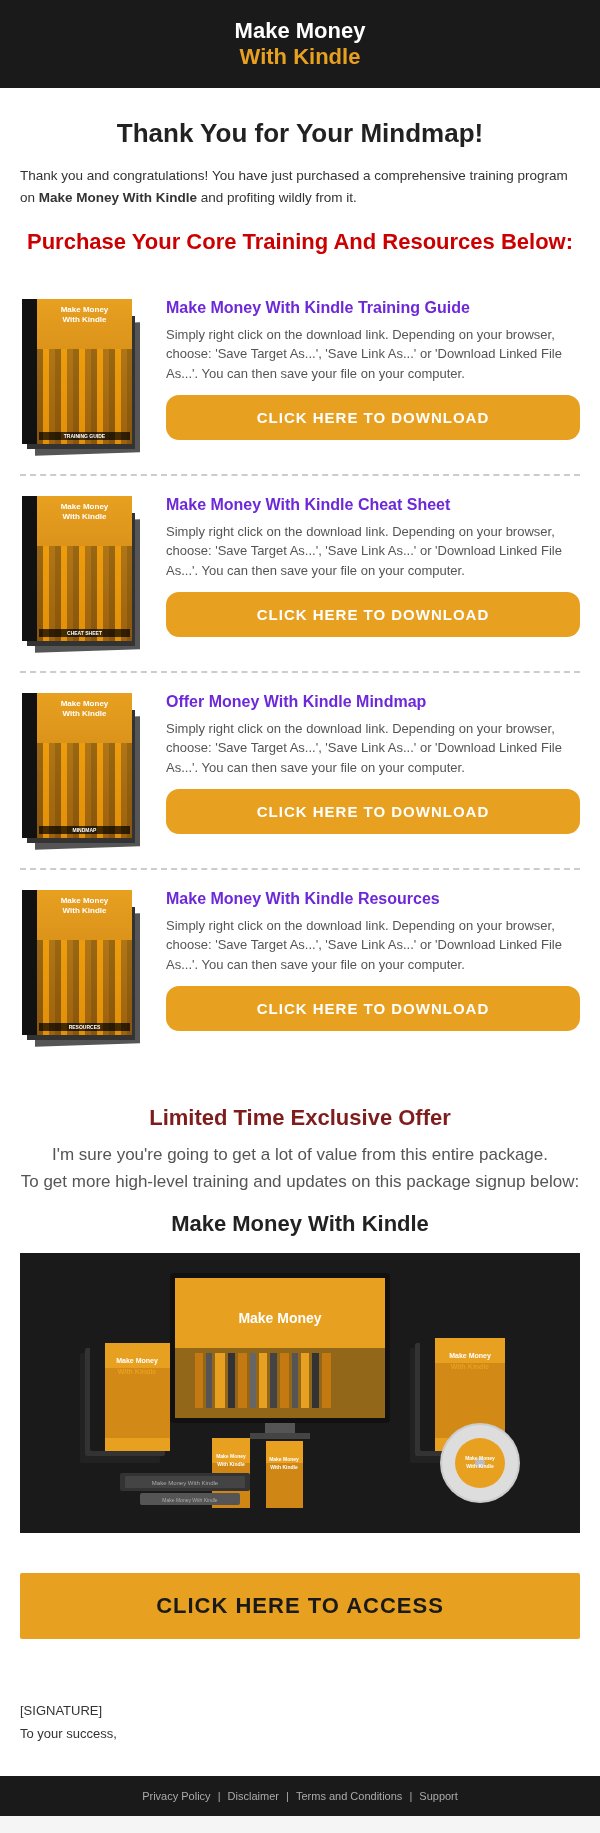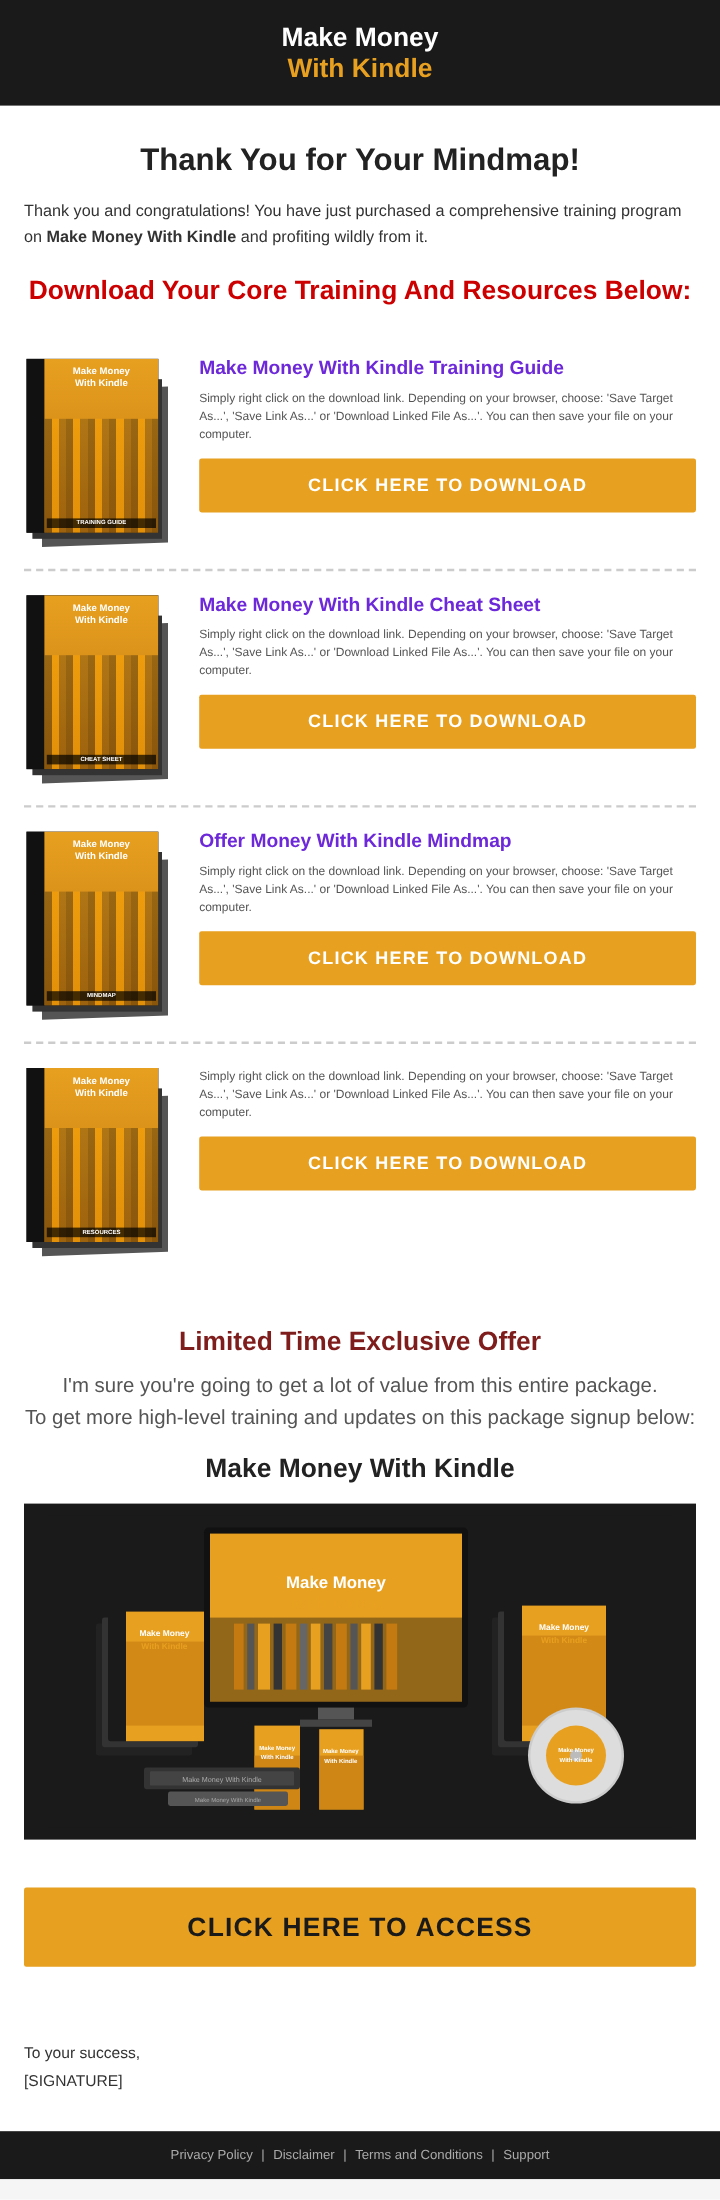--- a/index.html
+++ b/index.html
@@ -153,39 +153,39 @@
     .resource-text {
       flex: 1;
     }
     .resource-title {
       font-size: 16px;
       font-weight: bold;
       color: #6d28d9;
       margin-bottom: 8px;
     }
     .resource-description {
-      font-size: 10px;
+      font-size: 13px;
       color: #555;
       line-height: 1.5;
       margin-bottom: 12px;
     }
     .download-btn {
       display: block;
       width: 100%;
       background: #e8a020;
       color: #fff;
       text-align: center;
       padding: 14px 10px;
       font-size: 15px;
       font-weight: bold;
       letter-spacing: 1px;
       border: none;
       cursor: pointer;
       text-decoration: none;
-      border-radius: 2px;
+      border-radius: 13px;
     }
     
     .upsell-section {
       padding: 20px;
       text-align: center;
     }
     .upsell-heading {
       font-size: 22px;
       font-weight: bold;
       color: #7f1d1d;
@@ -271,21 +271,21 @@
   </div>
 
   <div class="main-content">
 
     <h1 class="thank-you-heading">Thank You for Your Mindmap!</h1>
 
     <p class="intro-text">
       <span>Thank you and congratulations! You have just purchased a comprehensive training program on </span><strong>Make Money With Kindle</strong><span> and profiting wildly from it.</span>
     </p>
 
-    <h2 class="download-section-heading">Download Your Core Training And Resources Below:</h2>
+    <h2 class="download-section-heading">Purchase Your Core Training And Resources Below:</h2>
 
     <div class="resource-block">
       <div class="resource-image">
         <div class="book-visual">
           <div class="bv-shadow1"></div>
           <div class="bv-shadow2"></div>
           <div class="bv-main">
             <div class="bv-spine"></div>
             <div class="bv-face">
               <div class="bv-face-title">Make Money<br>With Kindle</div>
@@ -355,20 +355,21 @@
             <div class="bv-spine"></div>
             <div class="bv-face">
               <div class="bv-face-title">Make Money<br>With Kindle</div>
               <div class="bv-face-pattern"></div>
               <div class="bv-label">RESOURCES</div>
             </div>
           </div>
         </div>
       </div>
       <div class="resource-text">
+        <h3 class="resource-title">Make Money With Kindle Resources</h3>
         <p class="resource-description">Simply right click on the download link. Depending on your browser, choose: 'Save Target As...', 'Save Link As...' or 'Download Linked File As...'. You can then save your file on your computer.</p>
         <a class="download-btn" href="#">CLICK HERE TO DOWNLOAD</a>
       </div>
     </div>
 
   </div>
 
   <div class="upsell-section">
     <h2 class="upsell-heading">Limited Time Exclusive Offer</h2>
     <p class="upsell-subtext">
@@ -449,22 +450,22 @@
 
         <rect x="100" y="230" width="100" height="12" rx="2" fill="#555"></rect>
         <text x="150" y="239" text-anchor="middle" fill="#aaa" font-size="5">Make Money With Kindle</text>
       </svg>
     </div>
 
     <a class="access-btn" href="#">CLICK HERE TO ACCESS</a>
   </div>
 
   <div class="signature-section">
+    <p>[SIGNATURE]</p>
     <p>To your success,</p>
-    <p>[SIGNATURE]</p>
   </div>
 
   <div class="footer">
     <div class="footer-links">
       <a class="footer-link-item" href="#">Privacy Policy</a>
       <span class="separator"> | </span>
       <a class="footer-link-item" href="#">Disclaimer</a>
       <span class="separator"> | </span>
       <a class="footer-link-item" href="#">Terms and Conditions</a>
       <span class="separator"> | </span>

